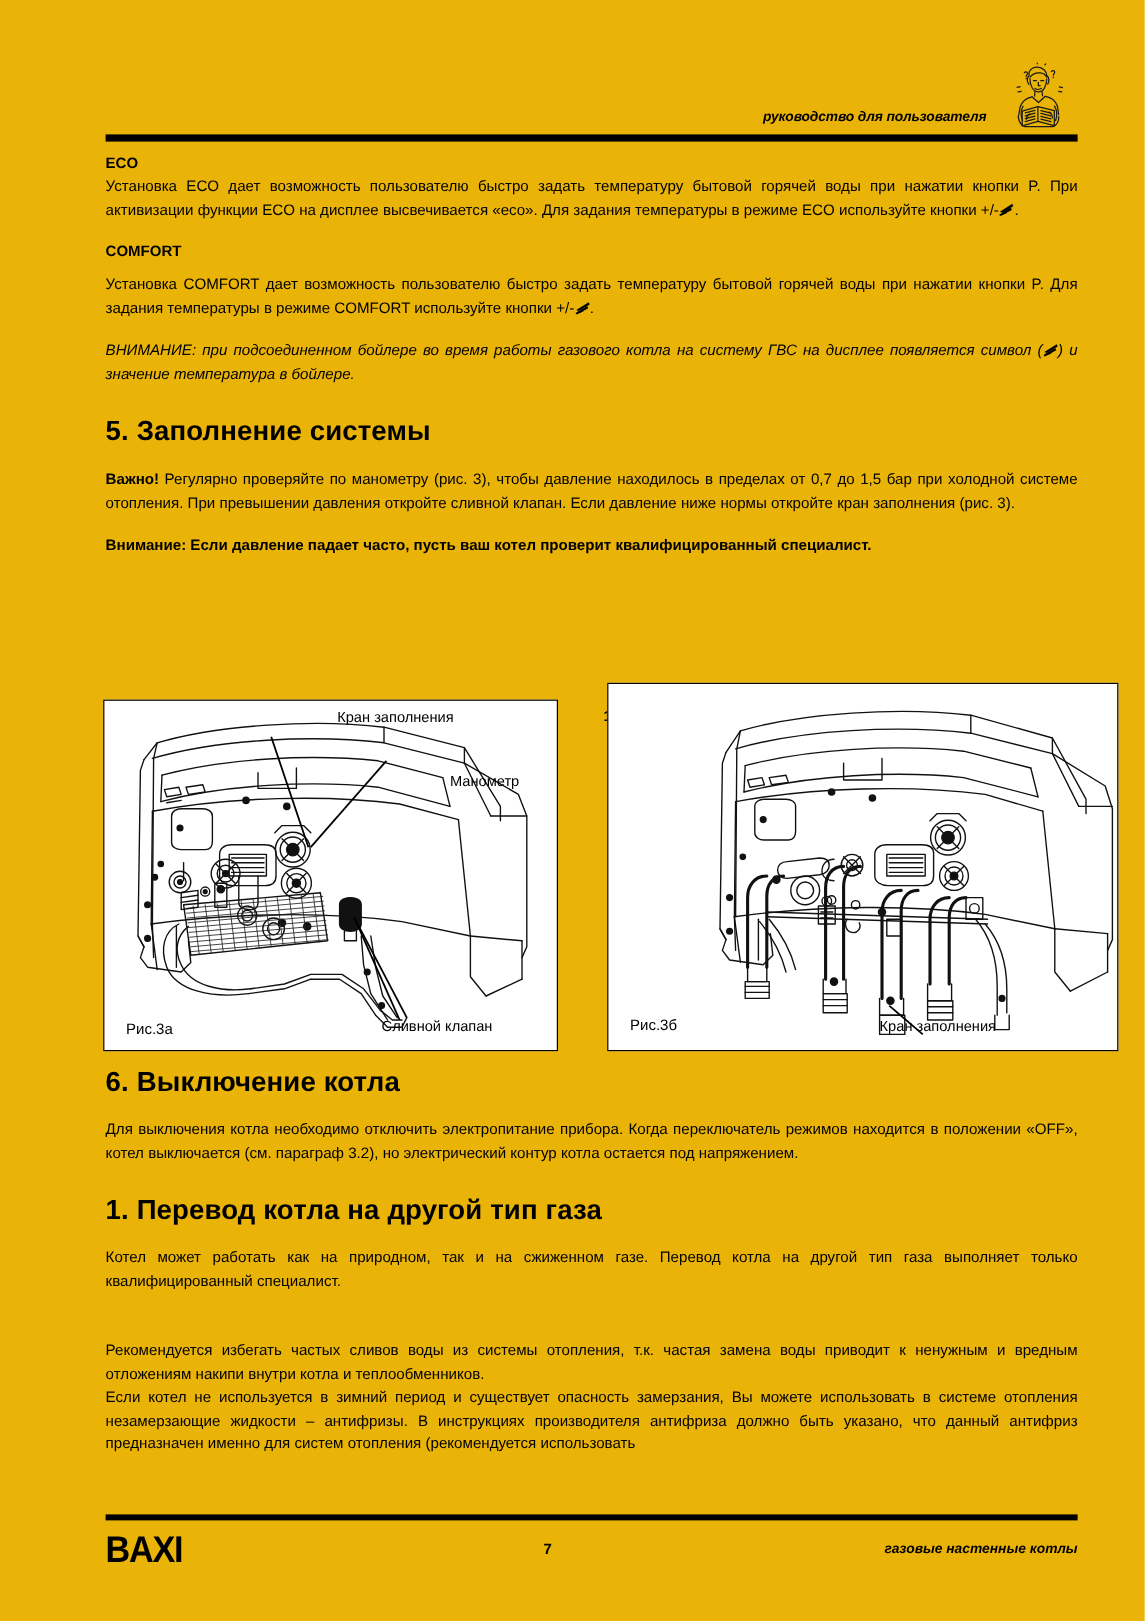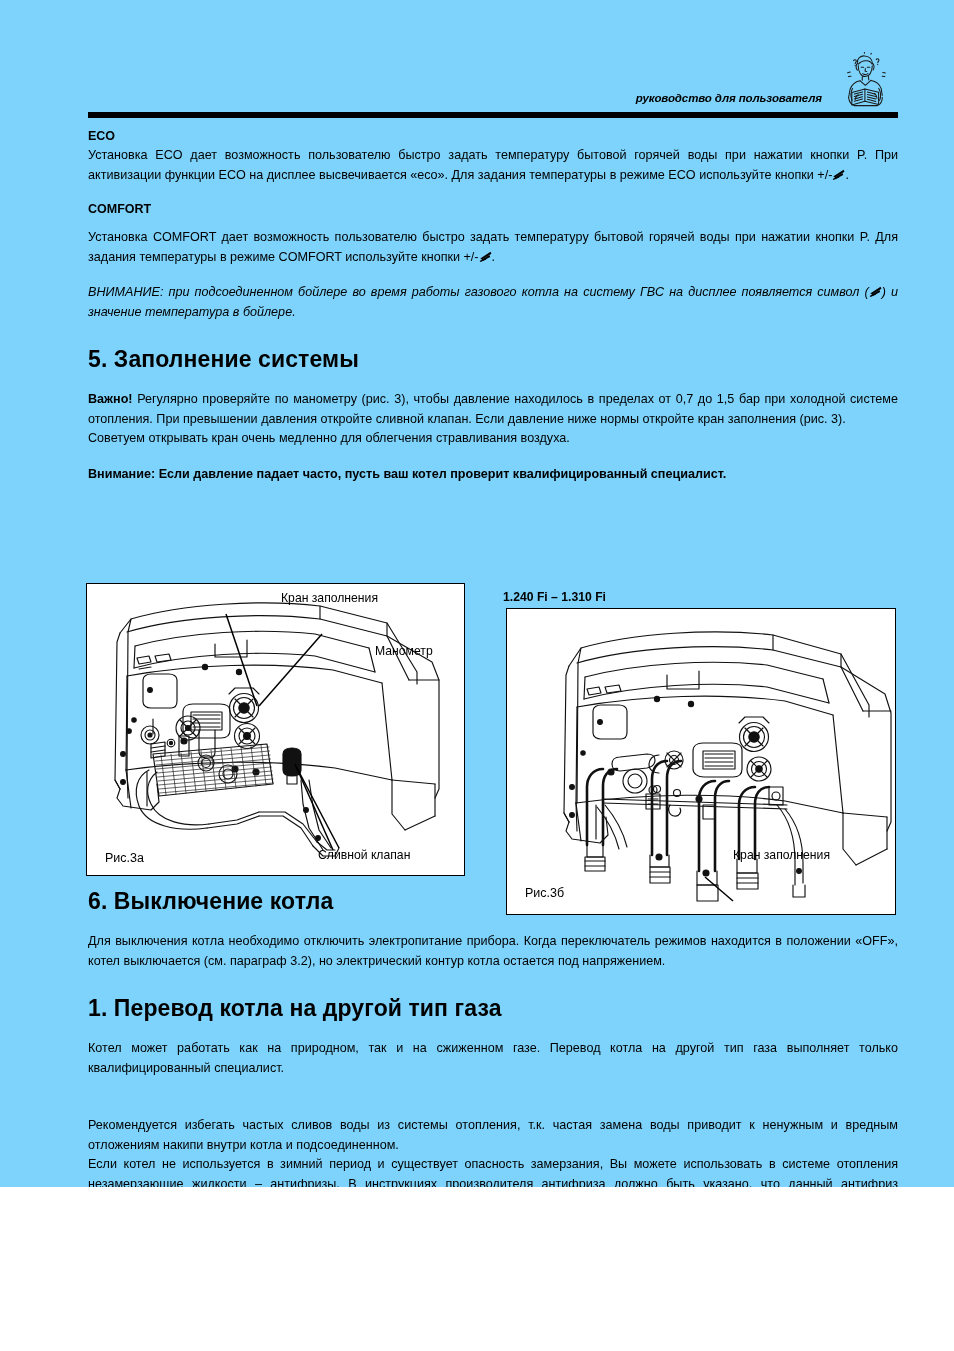--- a/index.html
+++ b/index.html
@@ -7,22 +7,22 @@
     padding: 0;
     background: #ffffff;
   }
   body {
     font-family: "Liberation Sans", sans-serif;
     color: #000000;
   }
   .page {
     position: relative;
     width: 954px;
-    height: 1187px;
-    background: #7dd3fc;
+    height: 1351px;
+    background: #eab308;
     overflow: hidden;
   }
 
   
   .header {
     position: absolute;
     left: 88px;
     top: 52px;
     width: 810px;
     height: 66px;
@@ -150,23 +150,24 @@
     overflow: hidden;
   }
   #figbox-a {
     left: 86px;
     top: 583px;
     width: 377px;
     height: 291px;
   }
   #figbox-b {
     left: 506px;
-    top: 608px;
+    top: 569px;
     width: 388px;
     height: 305px;
+    padding-left: 36px;
   }
   .figbox svg { display: block; }
   .fig-number {
     position: absolute;
     font-size: 12.5px;
     white-space: nowrap;
   }
   #fig-number-a { left: 18px; bottom: 10px; }
   #fig-number-b { left: 18px; bottom: 14px; }
 
@@ -309,21 +310,20 @@
             <path d="M0.6 9.9 L6.6 6.6 L7.2 8.4 L1.6 11.0 Z" fill="#000"></path>
           </svg></span><span>) и значение температура в бойлере.</span></p>
 
     <div class="gap-l"></div>
 
     <h2 class="sect">5. Заполнение системы</h2>
 
     <div class="gap-m"></div>
 
     <p class="body"><b class="strong">Важно!</b><span> Регулярно проверяйте по манометру (рис. 3), чтобы давление находилось в пределах от 0,7 до 1,5 бар при холодной системе отопления. При превышении давления откройте сливной клапан. Если давление ниже нормы откройте кран заполнения (рис. 3).</span></p>
-    <p class="body nojust">Советуем открывать кран очень медленно для облегчения стравливания воздуха.</p>
 
     <div class="gap-m"></div>
 
     <p class="body nojust"><b class="strong">Внимание: Если давление падает часто, пусть ваш котел проверит квалифицированный специалист.</b></p>
   </div>
 
   <div class="fig-captions">
     <div class="fig-cap-left">240i – 240 Fi – 280 Fi – 310 Fi</div>
     <div class="fig-cap-right">1.240 Fi – 1.310 Fi</div>
   </div>
@@ -621,21 +621,21 @@
 
     <div class="gap-l"></div>
 
     <h2 class="sect">1. Перевод котла на другой тип газа</h2>
     <div class="gap-m"></div>
     <p class="body">Котел может работать как на природном, так и на сжиженном газе. Перевод котла на другой тип газа выполняет только квалифицированный специалист.</p>
 
     <div class="gap-l"></div>
 
     <div class="gap-m"></div>
-    <p class="body">Рекомендуется избегать частых сливов воды из системы отопления, т.к. частая замена воды приводит к ненужным и вредным отложениям накипи внутри котла и подсоединенном.</p>
+    <p class="body">Рекомендуется избегать частых сливов воды из системы отопления, т.к. частая замена воды приводит к ненужным и вредным отложениям накипи внутри котла и теплообменников.</p>
     <p class="body">Если котел не используется в зимний период и существует опасность замерзания, Вы можете использовать в системе отопления незамерзающие жидкости – антифризы. В инструкциях производителя антифриза должно быть указано, что данный антифриз предназначен именно для систем отопления (рекомендуется использовать</p>
   </div>
 
   <div class="footer-rule"></div>
   <div class="footer">
     <div class="brand">BAXI</div>
     <div class="page-number">7</div>
     <div class="footer-note">газовые настенные котлы</div>
   </div>
 

